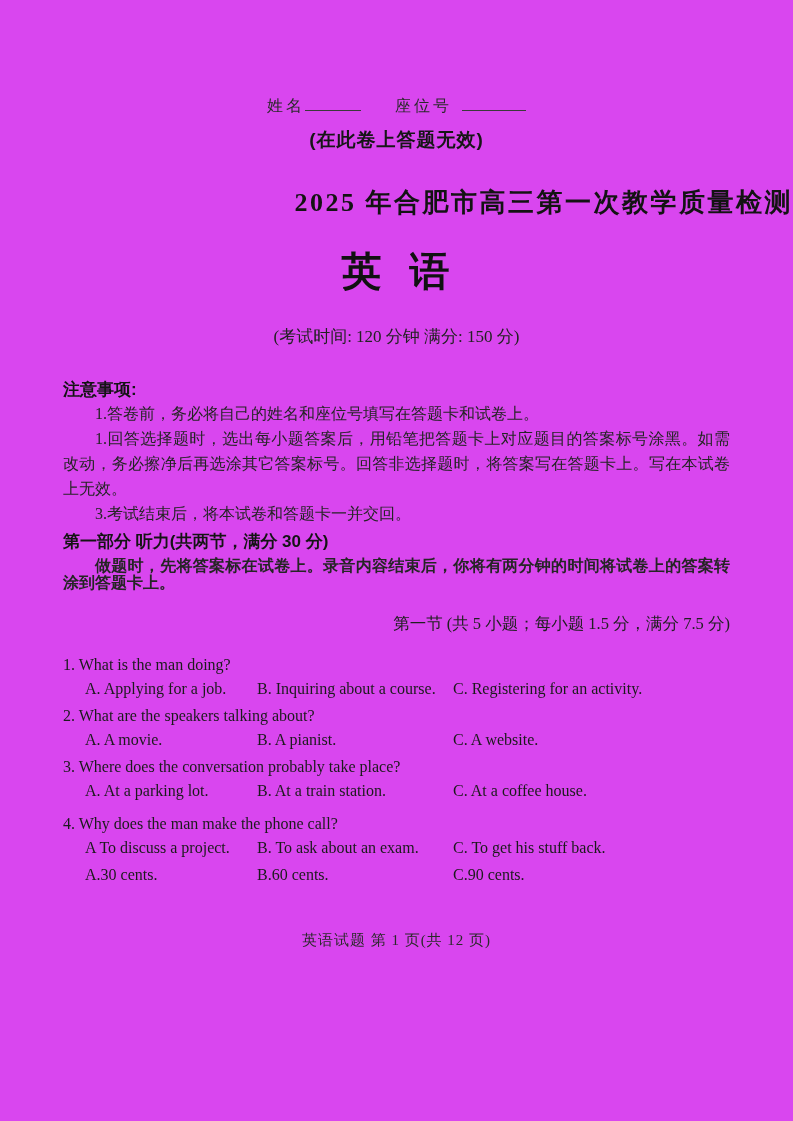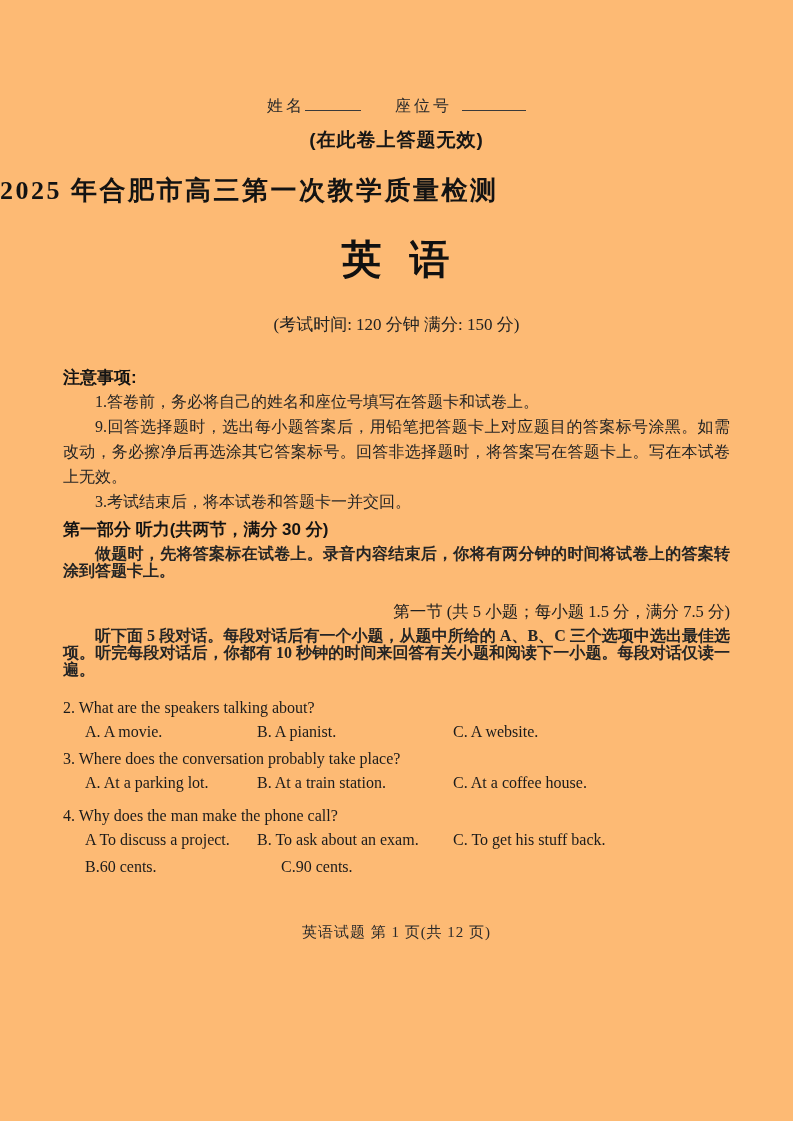--- a/index.html
+++ b/index.html
@@ -4,21 +4,21 @@
 <style>
   * { margin: 0; padding: 0; box-sizing: border-box; }
   html, body { background: #e8e8e8; }
   body { font-family: "Liberation Serif", "DejaVu Serif", serif; }
 
   .page {
     position: relative;
     width: 793px;
     height: 1121px;
     margin: 0 auto;
-    background: #fdba74;
+    background: #d946ef;
     color: #1e1e1e;
     overflow: hidden;
   }
 
   .content { margin: 0 63px; width: 667px; }
 
   
   .name-line {
     margin-top: 96px;
     text-align: center;
@@ -39,22 +39,22 @@
     margin-top: 10px;
     text-align: center;
     font-family: "Liberation Sans", "DejaVu Sans", sans-serif;
     font-weight: 700;
     font-size: 19px;
     color: #161616;
     letter-spacing: 1px;
   }
 
   .doc-title {
-    margin-top: 20px;
-    text-align: left;
+    margin-top: 32px;
+    text-align: right;
     font-size: 26px;
     font-weight: 600;
     letter-spacing: 2.5px;
     color: #131313;
   }
 
   .doc-subject {
     margin-top: 24px;
     text-align: center;
     font-size: 40px;
@@ -152,31 +152,38 @@
   <div class="doc-title">2025 年合肥市高三第一次教学质量检测</div>
 
   <div class="doc-subject">英 语</div>
 
   <div class="exam-info">(考试时间: 120 分钟  满分: 150 分)</div>
 
   <div class="content">
 
     <div class="notice-heading">注意事项:</div>
     <p class="notice-item">1.答卷前，务必将自己的姓名和座位号填写在答题卡和试卷上。</p>
-    <p class="notice-item">9.回答选择题时，选出每小题答案后，用铅笔把答题卡上对应题目的答案标号涂黑。如需改动，务必擦净后再选涂其它答案标号。回答非选择题时，将答案写在答题卡上。写在本试卷上无效。</p>
+    <p class="notice-item">1.回答选择题时，选出每小题答案后，用铅笔把答题卡上对应题目的答案标号涂黑。如需改动，务必擦净后再选涂其它答案标号。回答非选择题时，将答案写在答题卡上。写在本试卷上无效。</p>
     <p class="notice-item">3.考试结束后，将本试卷和答题卡一并交回。</p>
 
     <div class="part-heading">第一部分 听力(共两节，满分 30 分)</div>
     <p class="instr-para">做题时，先将答案标在试卷上。录音内容结束后，你将有两分钟的时间将试卷上的答案转涂到答题卡上。</p>
 
     <div class="section-heading">第一节 (共 5 小题；每小题 1.5 分，满分 7.5 分)</div>
-    <p class="instr-para">听下面 5 段对话。每段对话后有一个小题，从题中所给的 A、B、C 三个选项中选出最佳选项。听完每段对话后，你都有 10 秒钟的时间来回答有关小题和阅读下一小题。每段对话仅读一遍。</p>
 
     <div class="questions">
 
+      <div class="question-block">
+        <div class="q-text">1. What is the man doing?</div>
+        <div class="q-opts">
+          <span class="opt-a">A. Applying for a job.</span>
+          <span class="opt-b">B. Inquiring about a course.</span>
+          <span class="opt-c">C. Registering for an activity.</span>
+        </div>
+      </div>
 
       <div class="question-block">
         <div class="q-text">2. What are the speakers talking about?</div>
         <div class="q-opts">
           <span class="opt-a">A. A movie.</span>
           <span class="opt-b">B. A pianist.</span>
           <span class="opt-c">C. A website.</span>
         </div>
       </div>
 
@@ -193,20 +200,21 @@
         <div class="q-text">4. Why does the man make the phone call?</div>
         <div class="q-opts">
           <span class="opt-a">A To discuss a project.</span>
           <span class="opt-b">B. To ask about an exam.</span>
           <span class="opt-c">C. To get his stuff back.</span>
         </div>
       </div>
 
       <div class="question-block">
         <div class="q-opts">
+          <span class="opt-a">A.30 cents.</span>
           <span class="opt-b">B.60 cents.</span>
           <span class="opt-c">C.90 cents.</span>
         </div>
       </div>
 
     </div>
 
     <div class="footer">英语试题 第 1 页(共 12 页)</div>
 
   </div>

